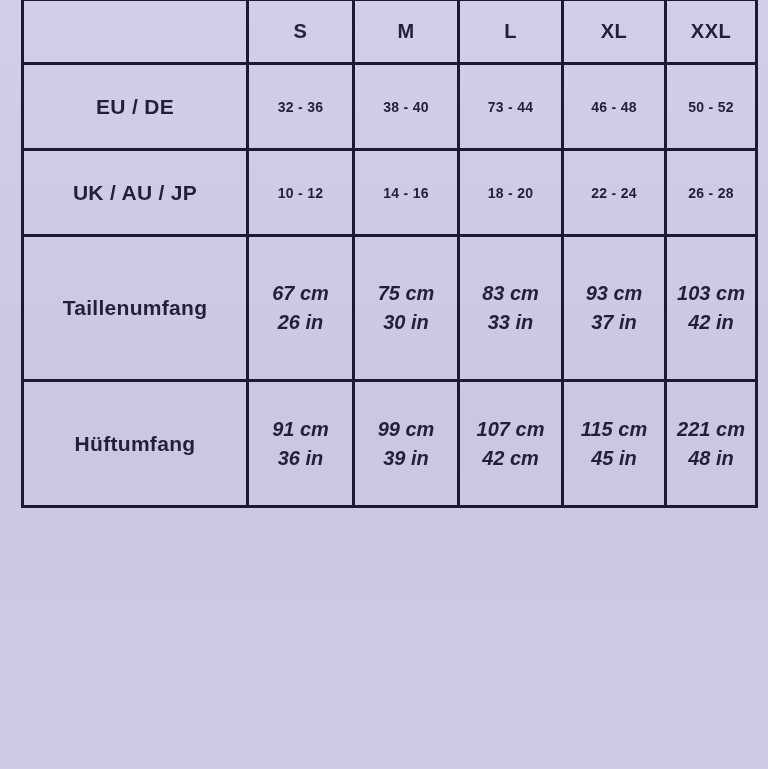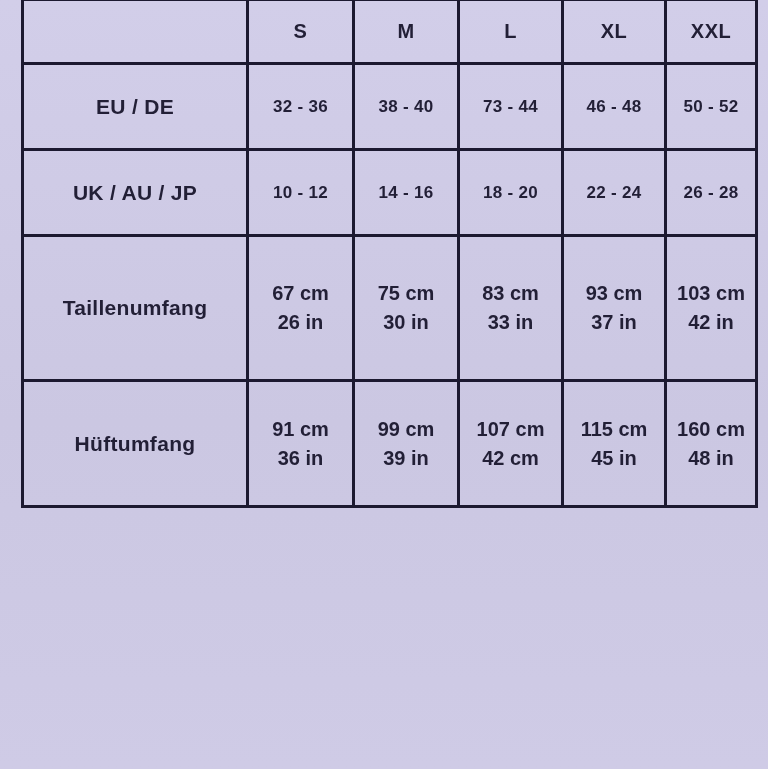--- a/index.html
+++ b/index.html
@@ -41,26 +41,27 @@
     font-size: 20px;
     letter-spacing: 0.5px;
   }
   tr.std-row { height: 86px; }
   tr.std-row th.row-label,
   tr.measure-row th.row-label {
     font-size: 21px;
     letter-spacing: 0.3px;
   }
   tr.std-row td {
-    font-size: 17px;
+    font-size: 14px;
     letter-spacing: 0.3px;
   }
   tr.measure-row td {
     font-size: 20px;
     line-height: 1.45;
+    font-style: italic;
   }
   tr.row-taille { height: 145px; }
   tr.row-huefte { height: 126px; }
   .measure-line {
     display: block;
   }
 </style>
 </head>
 <body>
 
@@ -136,19 +137,19 @@
         </td>
         <td>
           <span class="measure-line">107 cm</span>
           <span class="measure-line">42 cm</span>
         </td>
         <td>
           <span class="measure-line">115 cm</span>
           <span class="measure-line">45 in</span>
         </td>
         <td>
-          <span class="measure-line">160 cm</span>
+          <span class="measure-line">221 cm</span>
           <span class="measure-line">48 in</span>
         </td>
       </tr>
     </tbody>
   </table>
 </div>
 
 </body></html>

